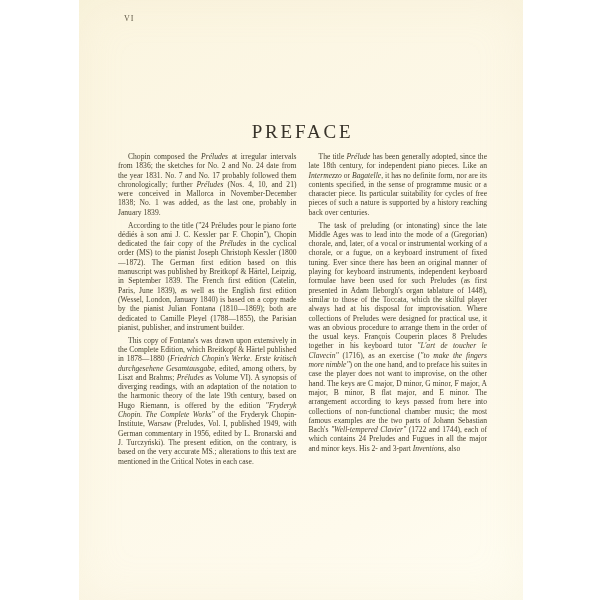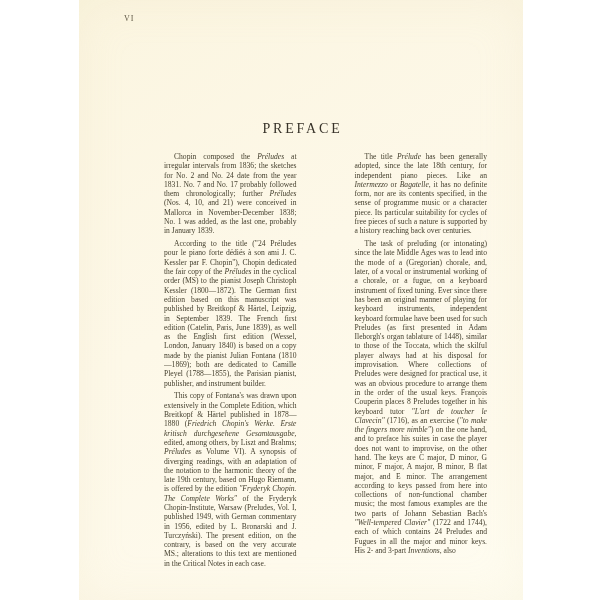--- a/index.html
+++ b/index.html
@@ -23,33 +23,33 @@
     font-size: 8px;
     letter-spacing: 1px;
     color: #5f5846;
   }
   .page-title {
     position: absolute;
     left: 39px; top: 121px;
     width: 369px;
     margin: 0;
     text-align: center;
-    font-size: 14px;
+    font-size: 19px;
     font-weight: normal;
     letter-spacing: 2.8px;
     color: #38332a;
   }
   .columns {
     position: absolute;
     left: 39px; top: 152px;
     width: 369px;
     display: flex;
     gap: 12px;
   }
-  .col { width: 178.5px; margin-left: 46px; }
+  .col { width: 178.5px; }
   .para {
     margin: 0 0 3.5px 0;
     font-size: 7.6px;
     line-height: 9.3px;
     text-align: justify;
     text-indent: 10px;
     color: #45402f;
   }
   .para i { font-style: italic; }
 </style>

